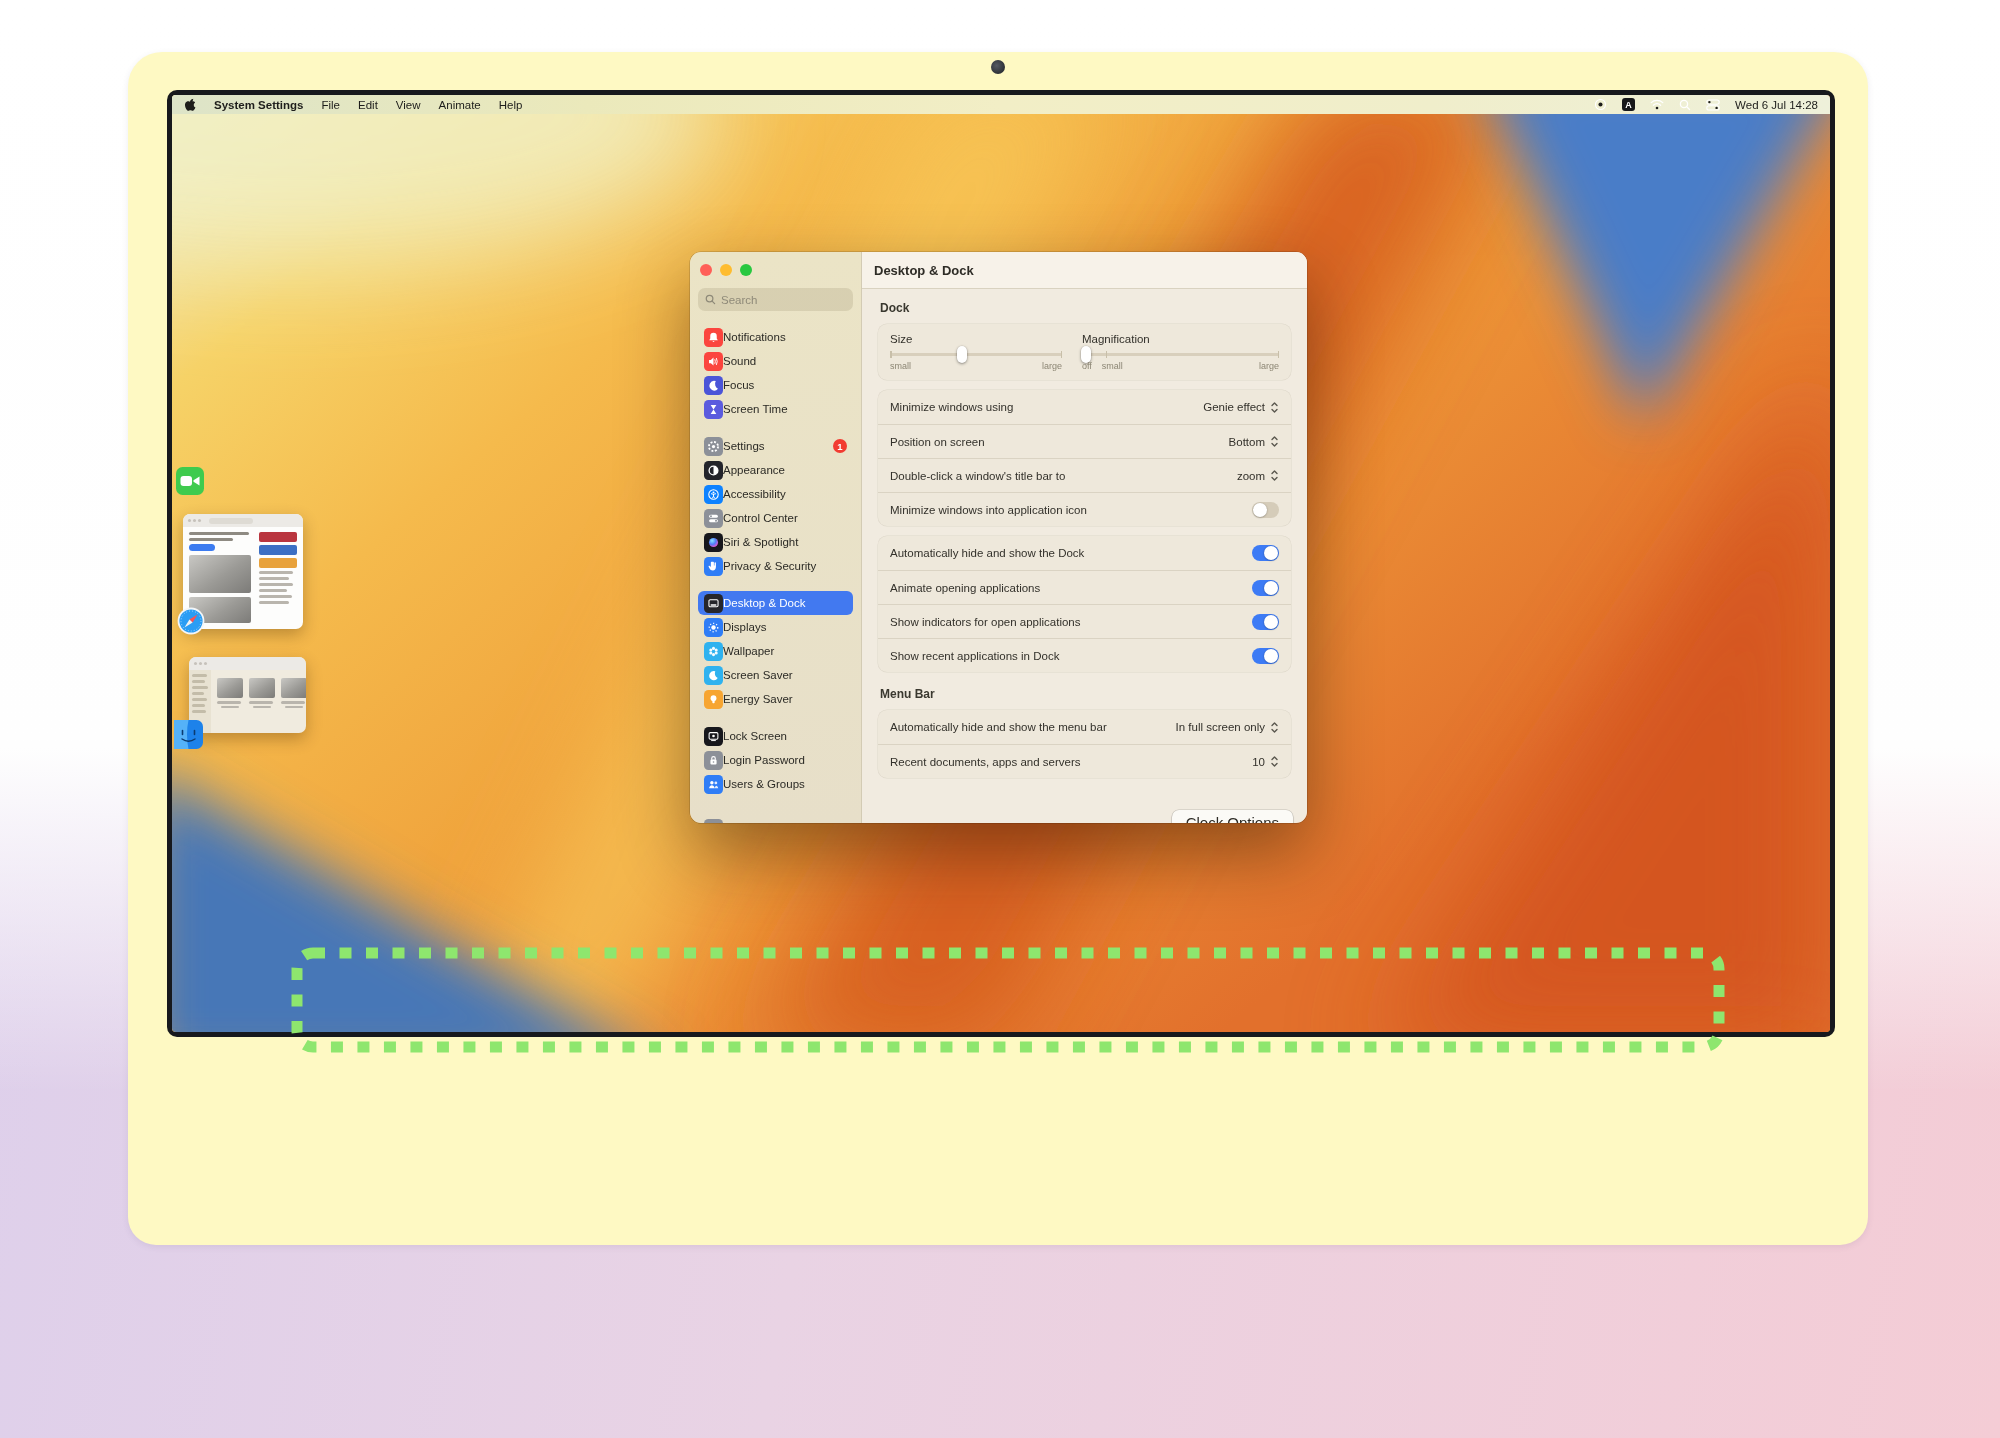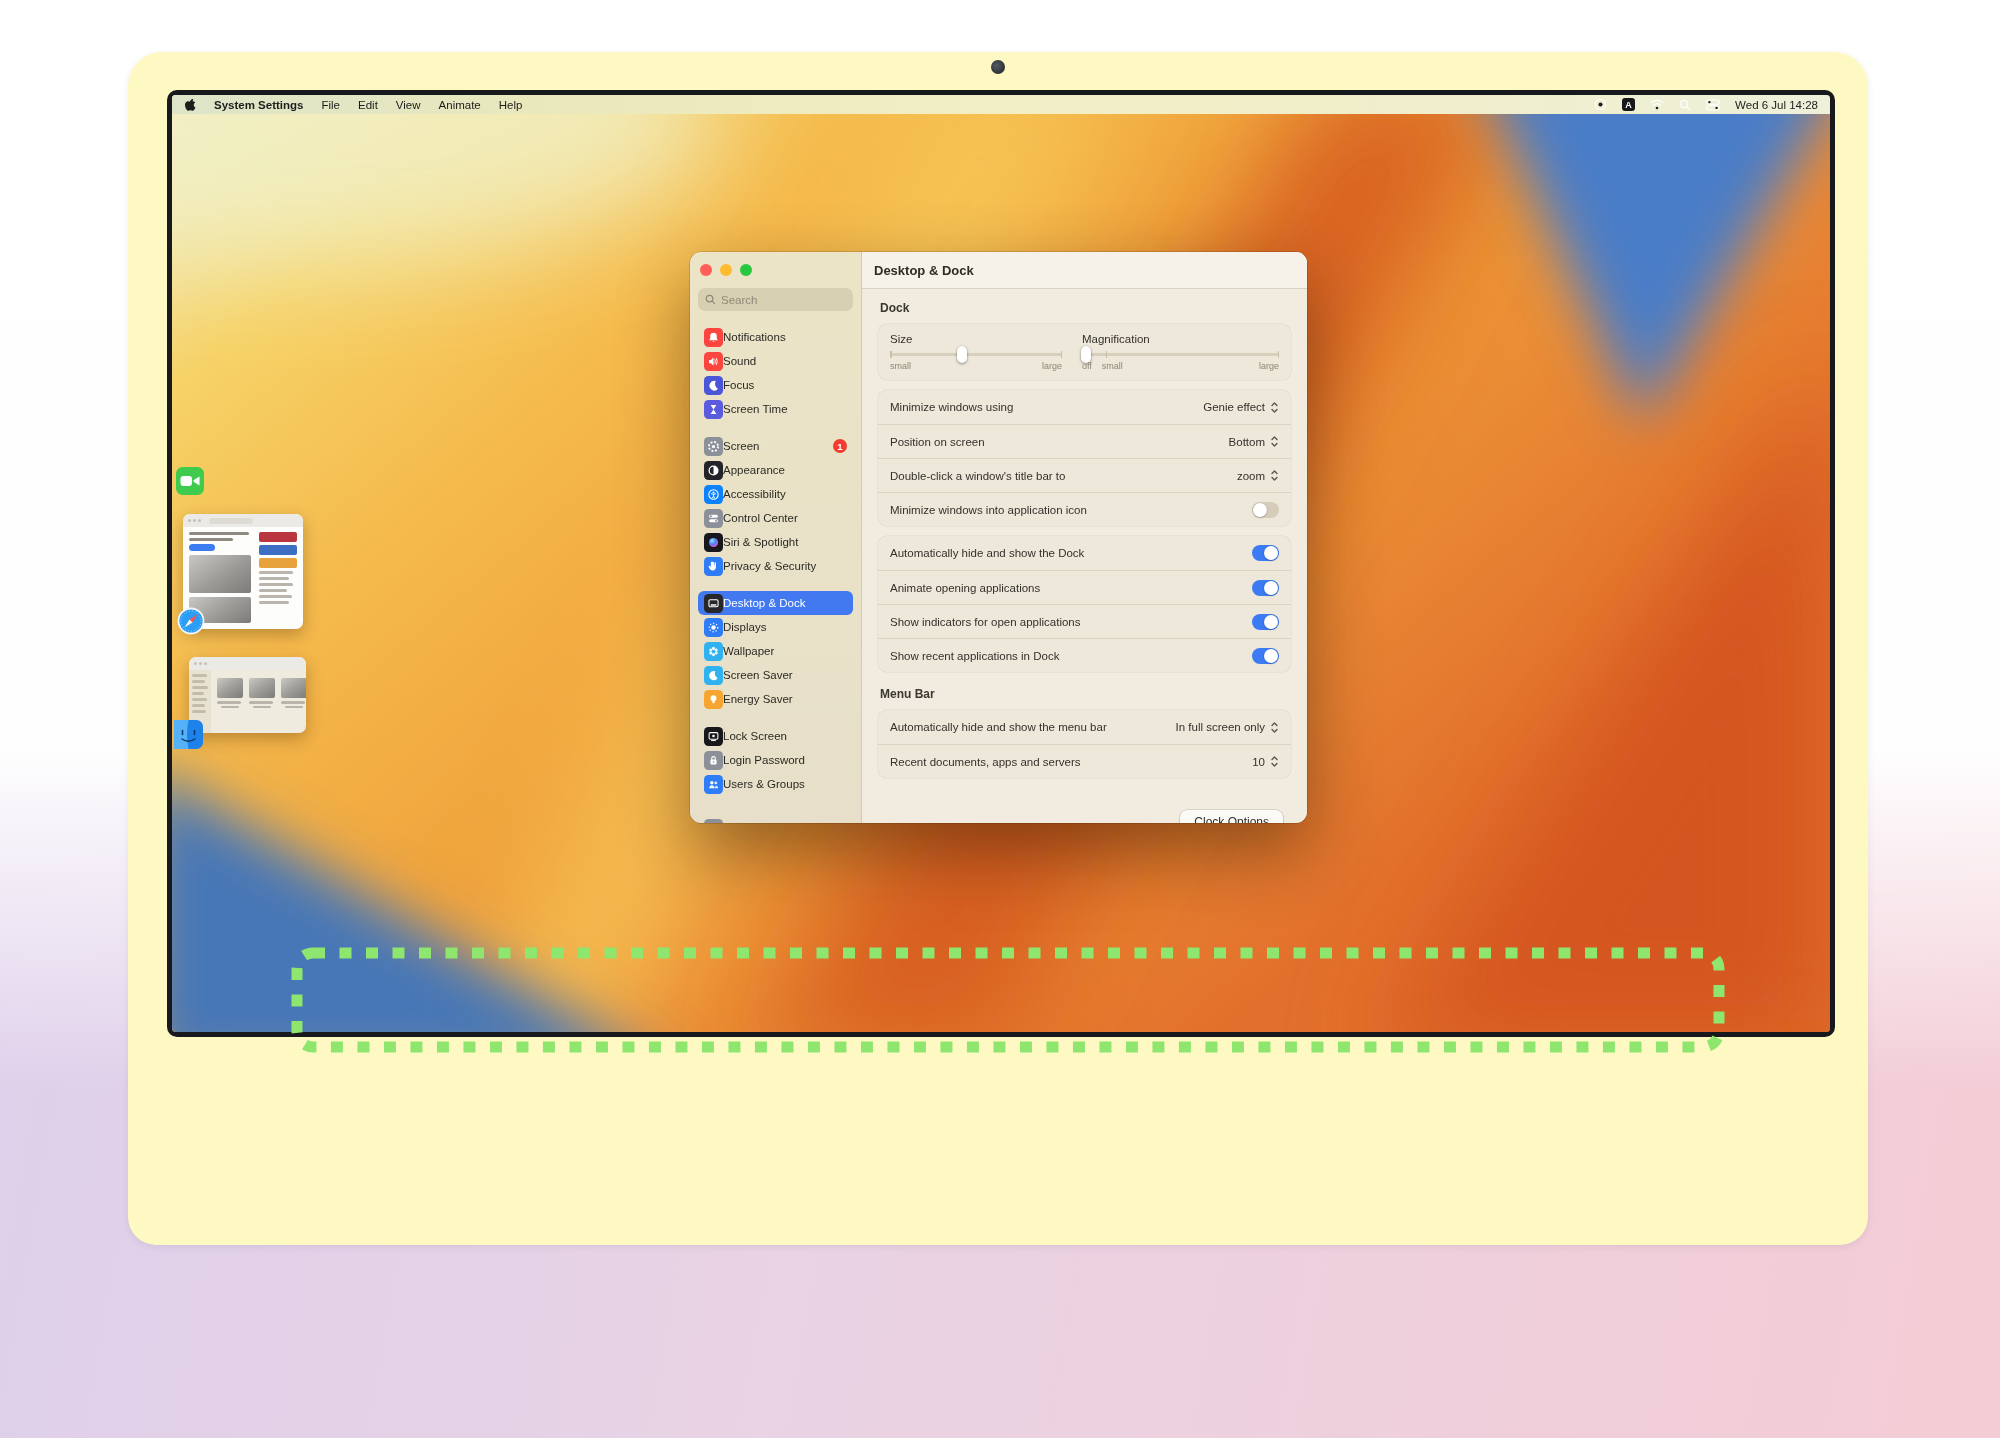--- a/index.html
+++ b/index.html
@@ -104,22 +104,22 @@
   .track { position:relative; height:3px; background:#d8cfbc; border-radius:2px; margin:0 0 5px; }
   .track::before, .track::after { content:""; position:absolute; top:-2px; width:1.5px; height:7px; background:#c8bfa9; }
   .track::before { left:0; } .track::after { right:0; }
   .tick { position:absolute; top:-2px; width:1.5px; height:7px; background:#c8bfa9; }
   .handle { position:absolute; top:-7px; width:10px; height:17px; border-radius:5px; background:#fff;
             box-shadow:0 1px 3px rgba(0,0,0,.38), 0 0 0 0.5px rgba(0,0,0,.08); transform:translateX(-50%); }
   .sl-ticklabels { position:relative; height:11px; font-size:9px; color:#8c8674; }
   .sl-ticklabels .lft { position:absolute; left:0; } .sl-ticklabels .rgt { position:absolute; right:0; }
   .sl-ticklabels .mid { position:absolute; left:10%; }
 
-  .clock-btn { position:absolute; right:24px; bottom:-11px; height:24px; padding:0 14px; border-radius:7px;
-               background:#fbfaf6; font-size:12px; color:#2e2c26; display:flex; align-items:center;
+  .clock-btn { position:absolute; right:14px; bottom:-11px; height:24px; padding:0 14px; border-radius:7px;
+               background:#fbfaf6; font-size:15px; color:#2e2c26; display:flex; align-items:center;
                box-shadow:0 0 0 0.5px rgba(0,0,0,.18), 0 1px 2px rgba(0,0,0,.18); }
 
   
   .dock-highlight { position:absolute; left:290px; top:946px; z-index:60; }
 
   svg .st { stroke:#fff; fill:none; stroke-linecap:round; stroke-linejoin:round; }
 </style>
 </head>
 <body>
 
@@ -345,21 +345,21 @@
           </div>
 
           <div class="sb-group">
             <div class="sb-item">
               <span class="ic" style="background-color: rgb(140, 144, 152);">
                   <svg width="13" height="13" viewBox="0 0 16 16">
                     <circle cx="8" cy="8" r="5.6" fill="none" stroke="#fff" stroke-width="2.2" stroke-dasharray="2.4 2"></circle>
                     <circle cx="8" cy="8" r="2" fill="#fff"></circle>
                   </svg>
                 </span>
-              <span>Screen</span>
+              <span>Settings</span>
               <span class="badge">1</span>
             </div>
             <div class="sb-item">
               <span class="ic" style="background-color: rgb(35, 36, 42);">
                   <svg width="13" height="13" viewBox="0 0 16 16">
                     <circle cx="8" cy="8" r="5.4" fill="none" stroke="#fff" stroke-width="1.6"></circle>
                     <path fill="#fff" d="M8 2.6a5.4 5.4 0 0 1 0 10.8z"></path>
                   </svg>
                 </span>
               <span>Appearance</span>

